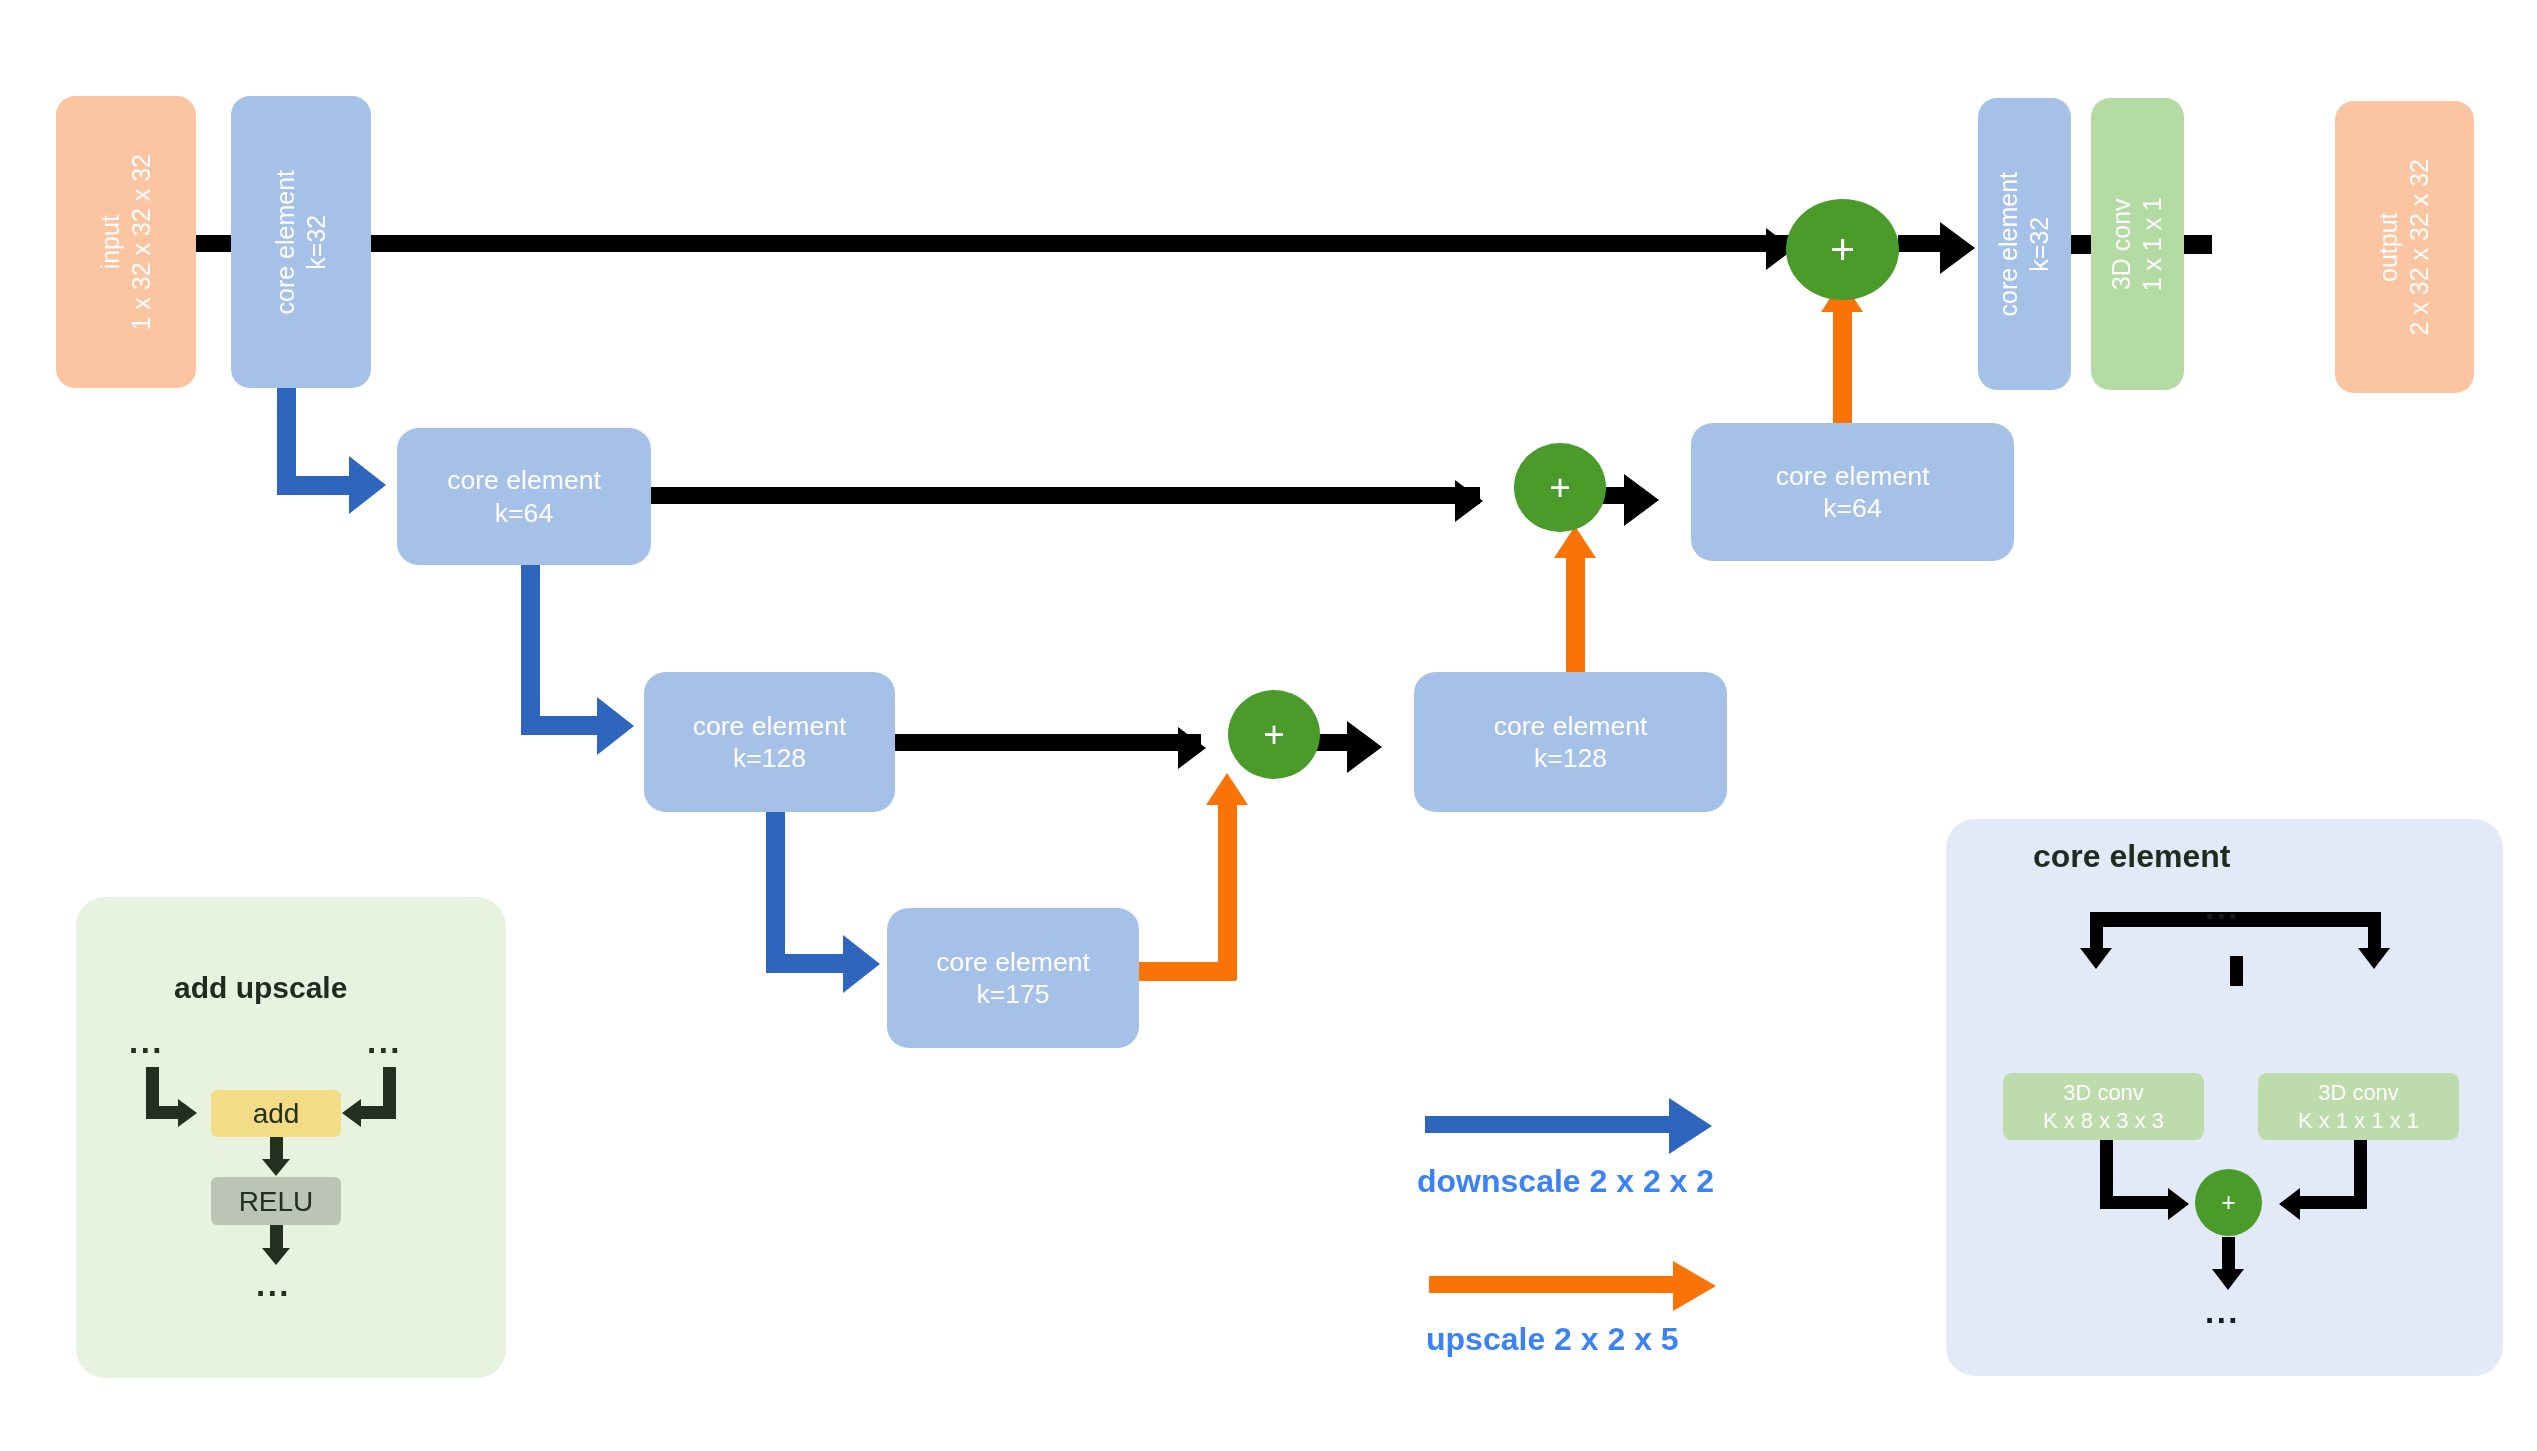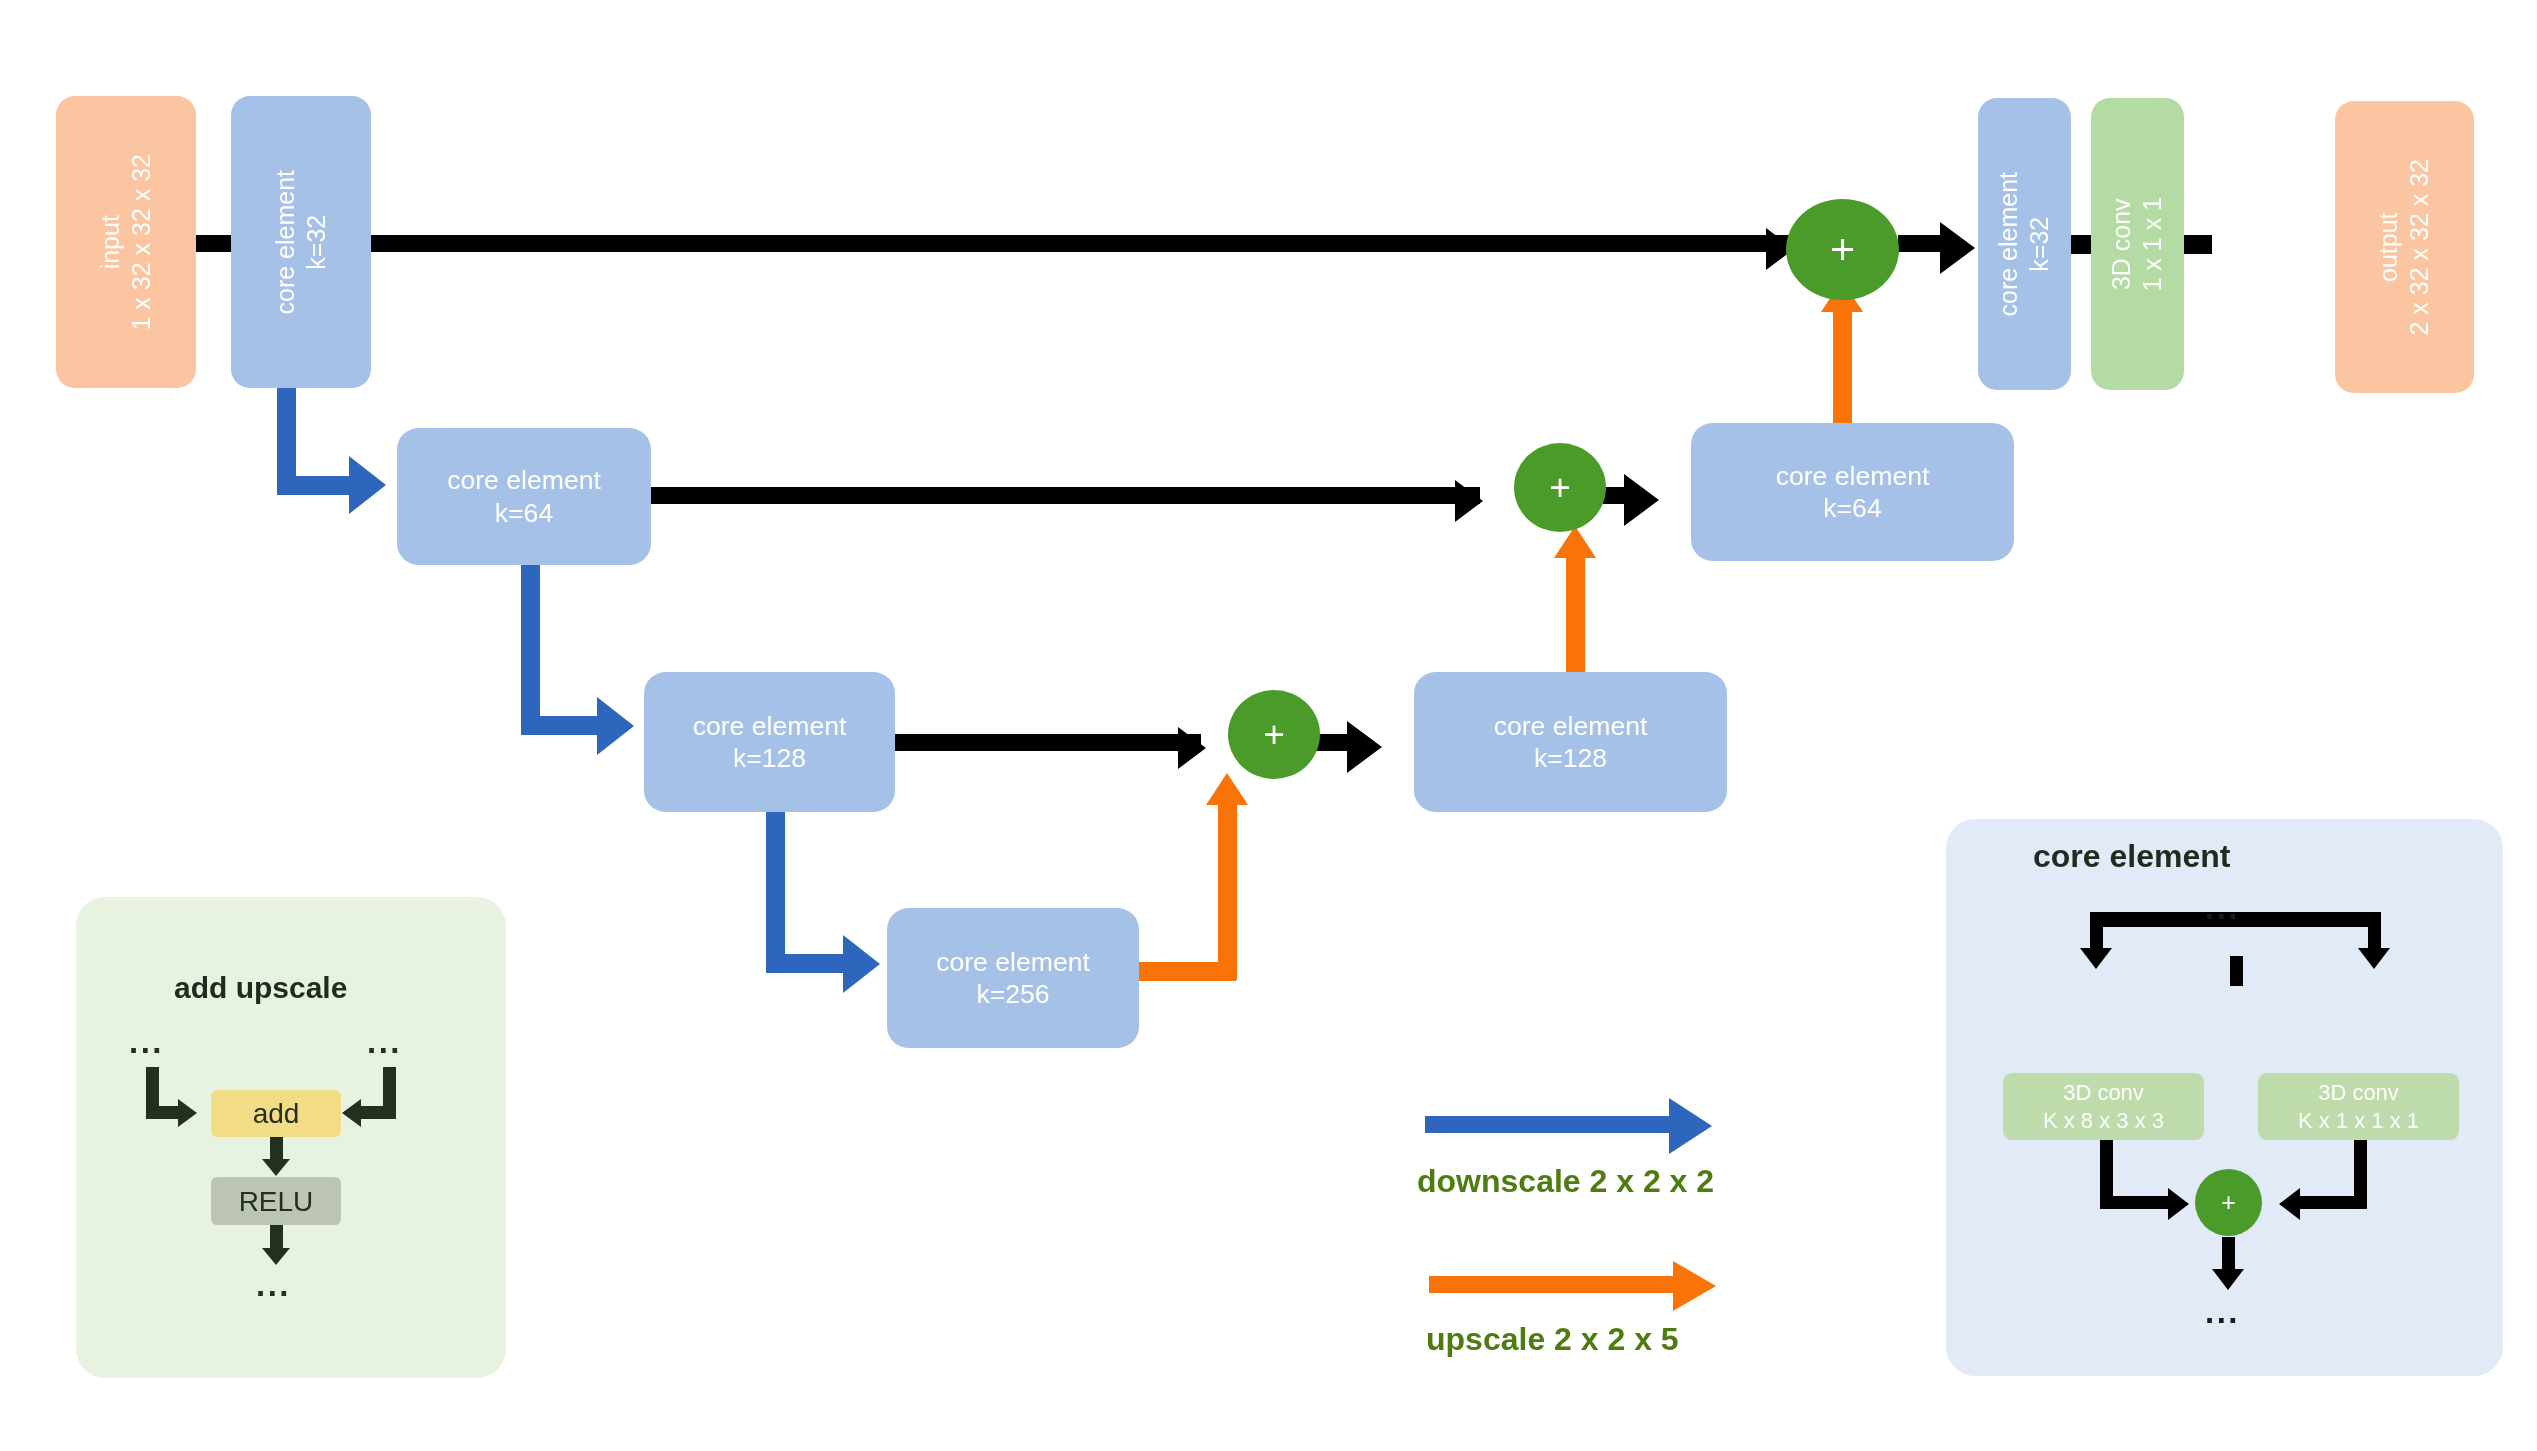--- a/index.html
+++ b/index.html
@@ -143,21 +143,21 @@
     color: #fff;
     z-index: 6;
   }
 
   
   .lg-shaft { position: absolute; z-index: 3; }
   .lg-head  { position: absolute; width:0; height:0; z-index: 3; }
   .lg-label {
     position: absolute;
     font-weight: bold;
-    color: #4d7c0f;
+    color: #3b82f6;
     white-space: nowrap;
     z-index: 4;
   }
 </style>
 </head>
 <body>
 
 <div id="stage">
 
   <div class="seg black" style="left:196px; top:235px; width:1595px; height:16.5px;"></div>
@@ -221,21 +221,21 @@
     <span class="l2">k=64</span>
   </div>
 
   <div class="node blue" style="left:644px; top:672px; width:251px; height:140px; font-size:26.6px;">
     <span class="l1">core element</span>
     <span class="l2">k=128</span>
   </div>
 
   <div class="node blue" style="left:887px; top:908px; width:252px; height:140px; font-size:26.6px;">
     <span class="l1">core element</span>
-    <span class="l2">k=256</span>
+    <span class="l2">k=175</span>
   </div>
 
   <div class="node blue" style="left:1414px; top:672px; width:313px; height:140px; font-size:26.6px;">
     <span class="l1">core element</span>
     <span class="l2">k=128</span>
   </div>
 
   <div class="node blue" style="left:1691px; top:423px; width:323px; height:138px; font-size:26.6px;">
     <span class="l1">core element</span>
     <span class="l2">k=64</span>

